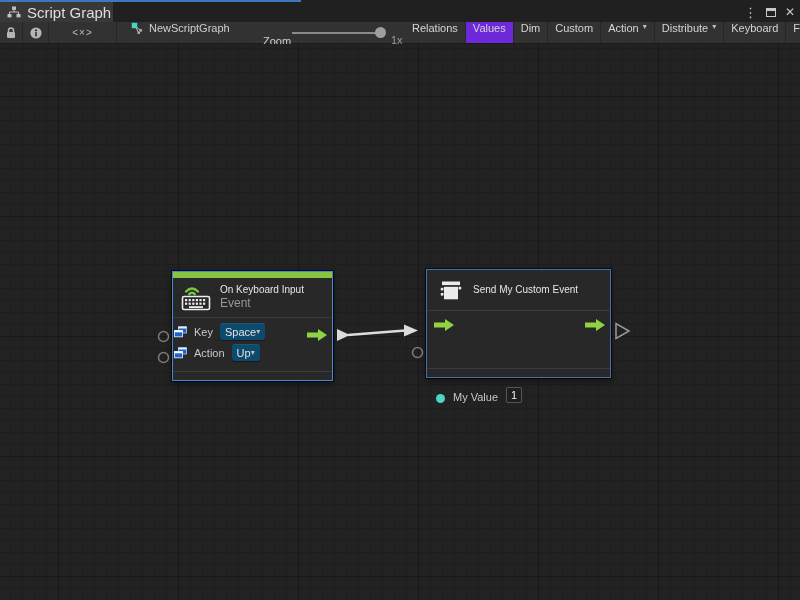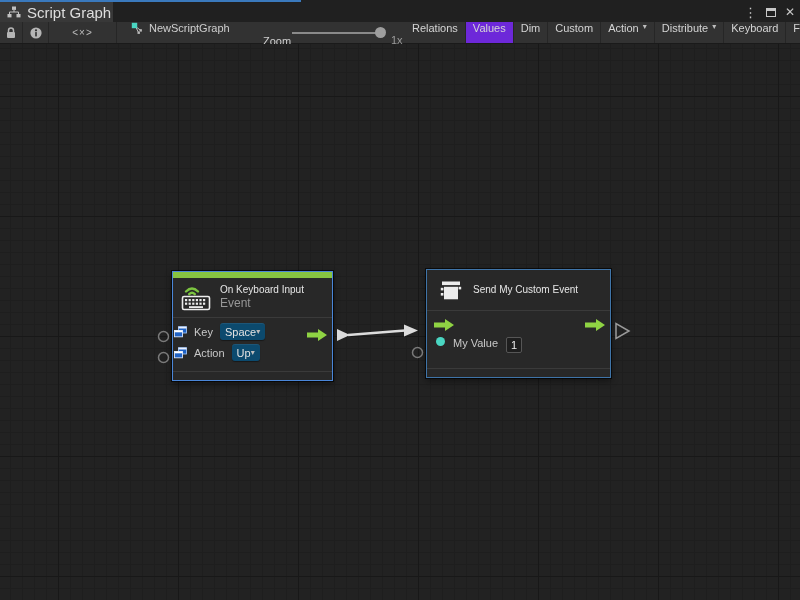--- a/index.html
+++ b/index.html
@@ -74,21 +74,21 @@
   .port-row { display:flex; align-items:center; height:21px; padding:0 1px; gap:7px; font-size:11px; color:#c8c8c8; }
   .dropdown {
     background:#0c4a6e; border-radius:3px; height:17px; padding:0 5px;
     display:flex; align-items:center; color:#e2e2e2;
     box-shadow:inset 0 1px 0 rgba(255,255,255,.07), 0 1px 1px rgba(0,0,0,.4);
   }
   .exec-out-1 { position:absolute; right:5px; top:57px; }
   .n2-execrow { position:relative; height:22px; margin-top:4px; }
   .n2-execrow .in { position:absolute; left:7px; top:4px; }
   .n2-execrow .out { position:absolute; right:5px; top:4px; }
-  .value-row { display:flex; align-items:flex-start; height:22px; padding:0 9px; gap:8px; font-size:11px; color:#c8c8c8; }
+  .value-row { display:flex; align-items:flex-end; height:22px; padding:0 9px; gap:8px; font-size:11px; color:#c8c8c8;margin-top:44px; }
   .dot { width:9px; height:9px; border-radius:50%; background:#4AD6C2; }
   .value-field {
     min-width:16px; height:16px; padding:0 4px; background:#1e1e1e;
     border:1px solid #565656; border-radius:2px; font-size:11px; color:#ececec;
     display:flex; align-items:center; justify-content:center;
   }
   .n-footer { position:absolute; left:0; right:0; bottom:0; height:9px; border-top:1px solid #3a3a3a; background:#282828; }
 </style>
 </head>
 <body>

